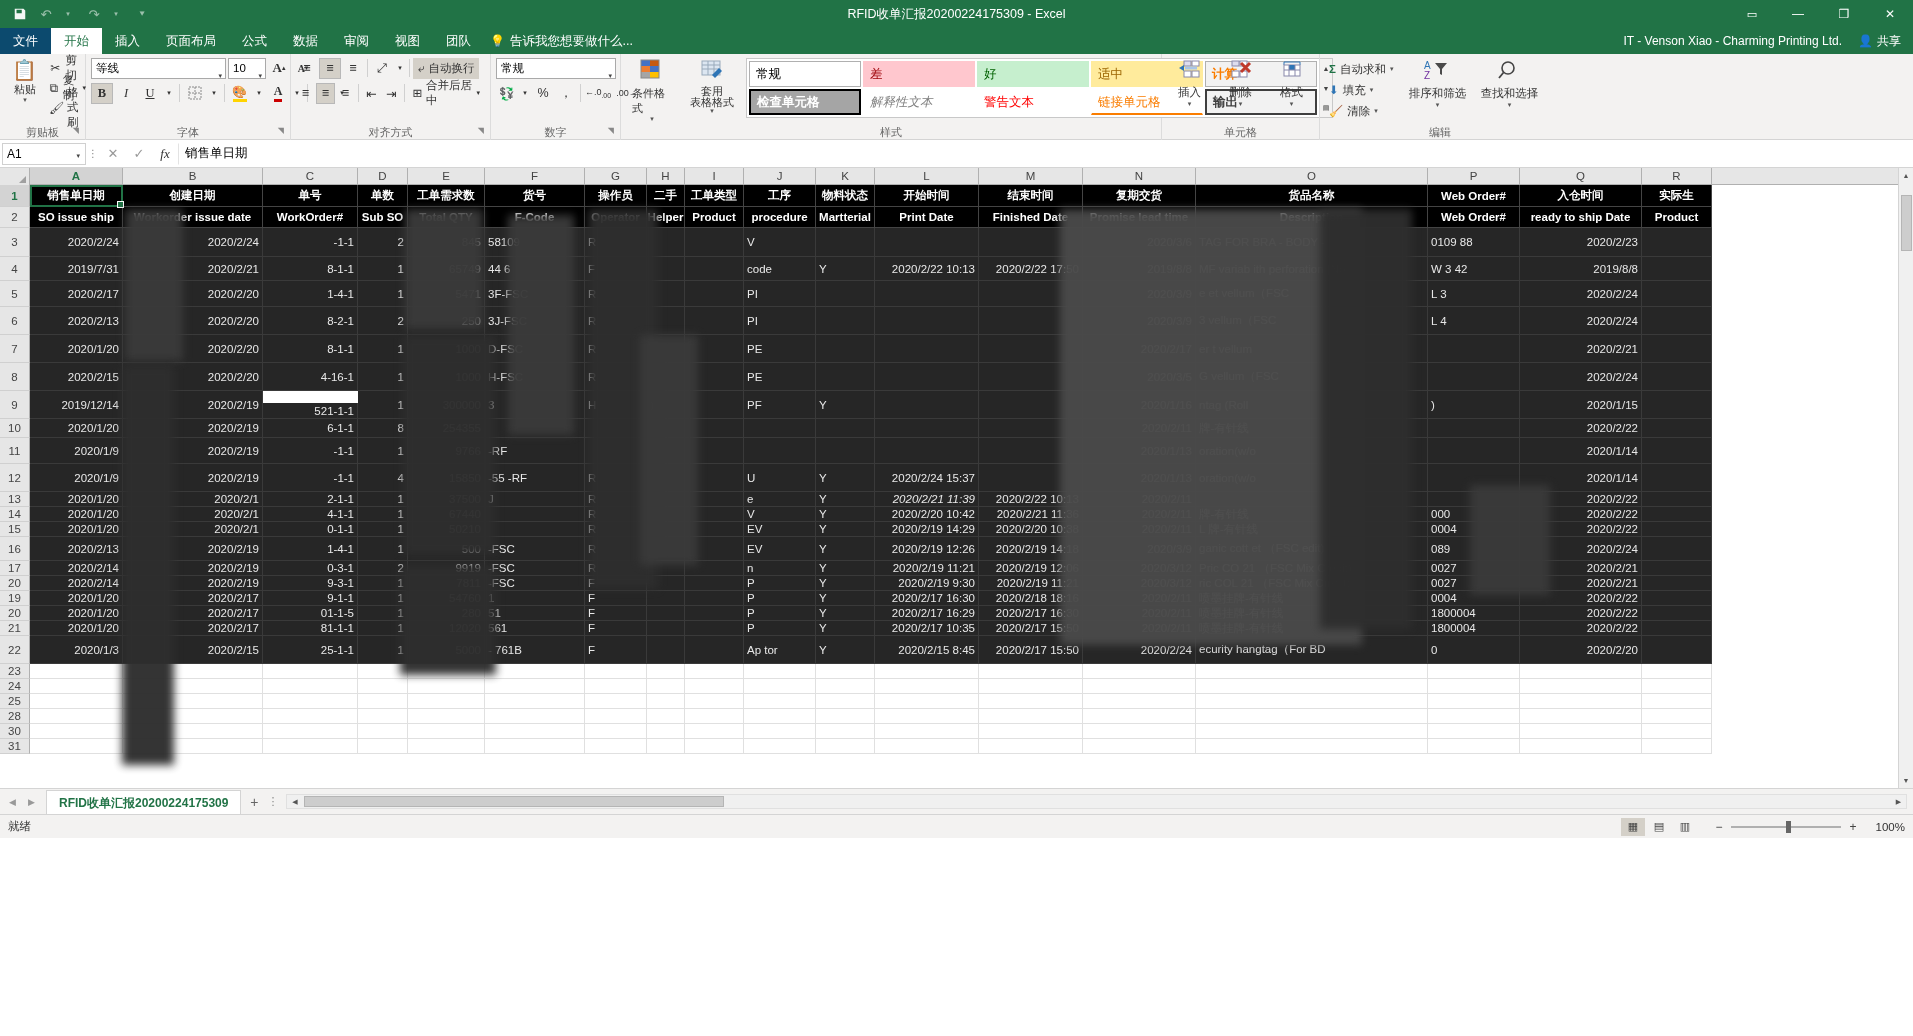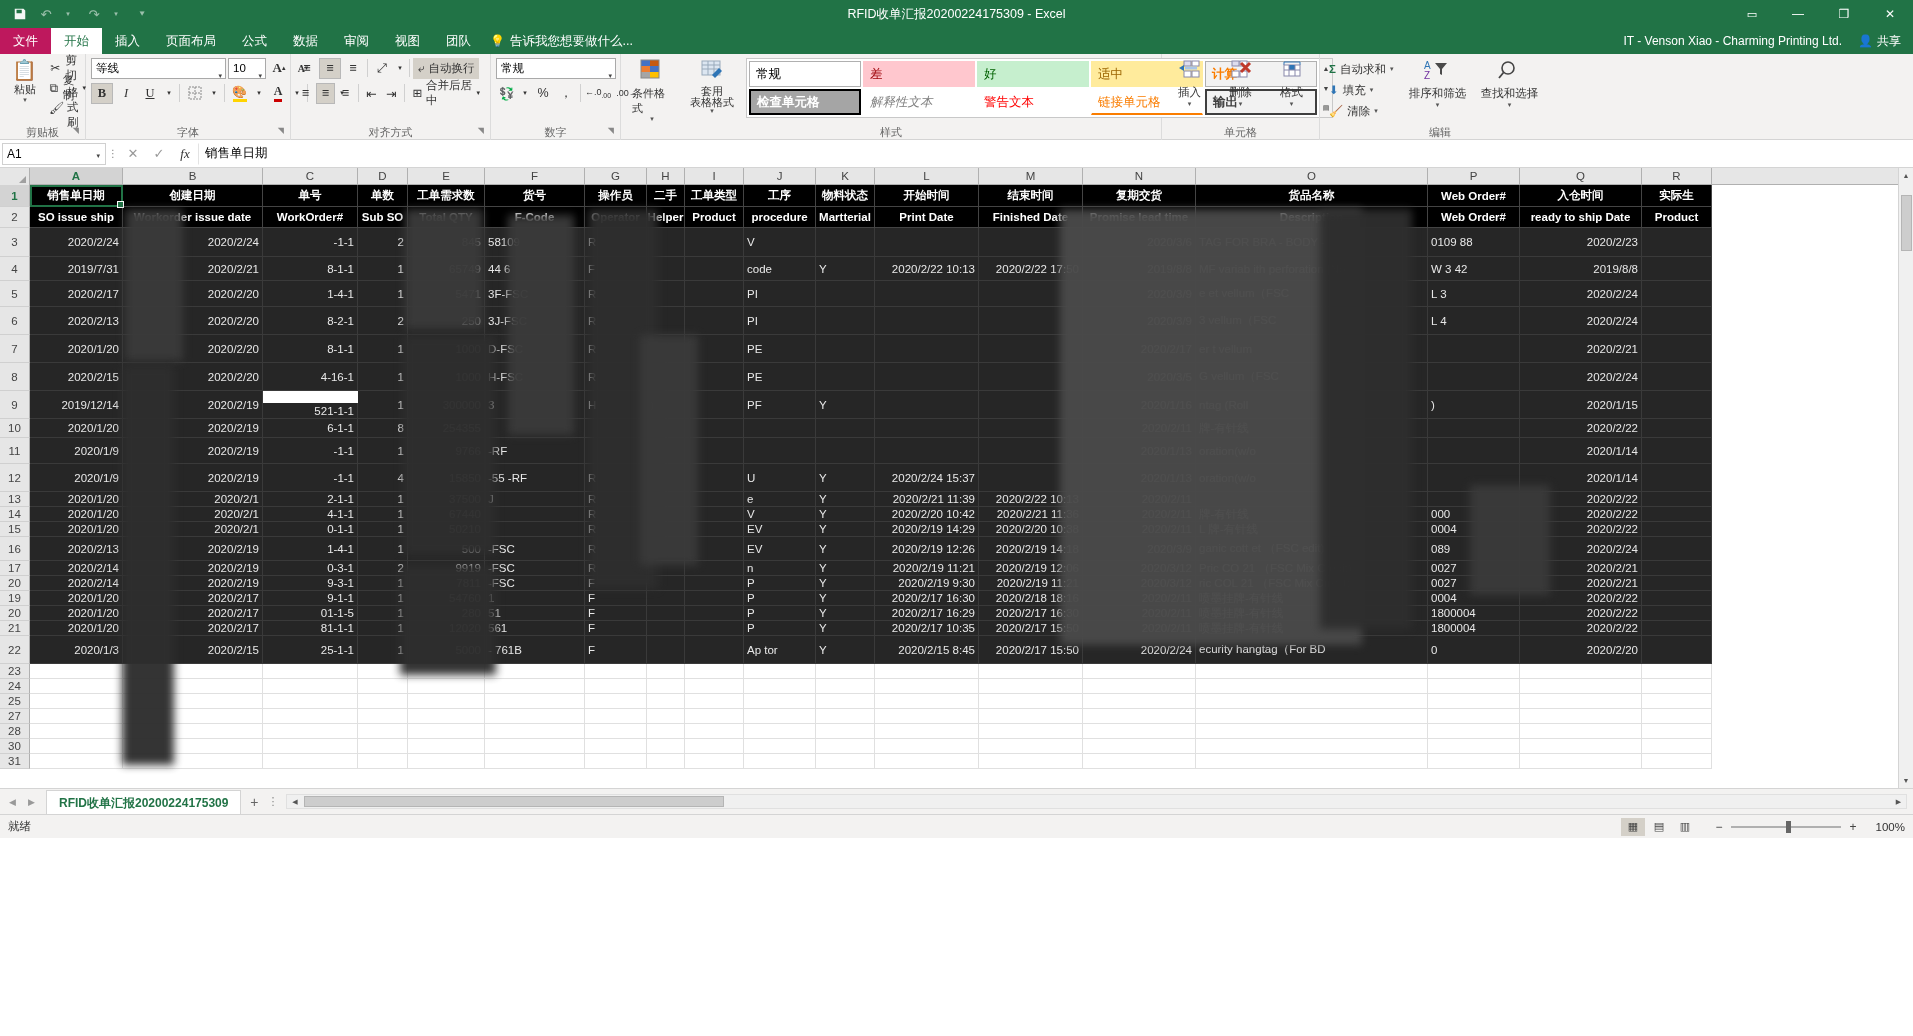--- a/index.html
+++ b/index.html
@@ -34,21 +34,21 @@
   }
 
   
   .tabsrow{
     height:26px; background:#217346; display:flex; align-items:flex-end;
     position:relative;
   }
   .tab{
     padding:0 13px; height:26px; line-height:26px; font-size:12.5px; color:#fff;
   }
-  .tab.file{ background:#be185d; }
+  .tab.file{ background:#0c4a6e; }
   .tab.active{ background:#fff; color:#217346; font-weight:normal; }
   .tellme{
     display:flex; align-items:center; gap:5px; color:#fff;
     font-size:12.5px; margin-left:6px; height:26px;
   }
   .bulb{ font-size:12px; }
   .userinfo{
     margin-left:auto; display:flex; align-items:center; gap:16px;
     padding-right:12px; color:#fff; font-size:12px; height:26px;
   }
@@ -161,21 +161,21 @@
   .editcol{ display:flex; flex-direction:column; gap:1px; padding-top:2px;}
   .editbtn{ display:flex; align-items:center; gap:4px; font-size:11.5px; color:#333; height:20px; padding:0 4px;}
   .editbtn .cv{ font-size:7px; color:#555; }
 
   
   .fbar{
     height:28px; display:flex; align-items:center; background:#fff;
     border-bottom:1px solid #d4d4d4; padding:0 2px;
   }
   .namebox{
-    width:104px; height:22px; border:1px solid #d0d0d0; background:#fff;
+    width:84px; height:22px; border:1px solid #d0d0d0; background:#fff;
     display:flex; align-items:center; padding:0 4px; font-size:12px; position:relative;
   }
   .namebox .ddcaret{ position:absolute; right:5px; top:8px; }
   .fbdots{ width:14px; text-align:center; color:#888; font-size:10px; }
   .fbicons{ display:flex; align-items:center; gap:0; }
   .fbicons span{
     width:26px; height:22px; display:flex; align-items:center; justify-content:center;
     font-size:13px; color:#999;
   }
   .fbicons .fx{ font-style:italic; color:#333; font-family:"Liberation Serif",serif;}
@@ -952,21 +952,21 @@
             <div class="cell data-cell" style="width: 140px; min-width: 140px;">2020/2/1</div>
             <div class="cell data-cell" style="width: 95px; min-width: 95px;">2-1-1</div>
             <div class="cell data-cell" style="width: 50px; min-width: 50px;">1</div>
             <div class="cell data-cell" style="width: 77px; min-width: 77px;">37500</div>
             <div class="cell data-cell left" style="width: 100px; min-width: 100px;">J</div>
             <div class="cell data-cell left" style="width: 62px; min-width: 62px;">R</div>
             <div class="cell data-cell left" style="width: 38px; min-width: 38px;"></div>
             <div class="cell data-cell left" style="width: 59px; min-width: 59px;"></div>
             <div class="cell data-cell left" style="width: 72px; min-width: 72px;">e</div>
             <div class="cell data-cell left" style="width: 59px; min-width: 59px;">Y</div>
-            <div class="cell data-cell" style="width: 104px; min-width: 104px;">2020/2/21 11:39</div>
+            <div class="cell data-cell" style="width: 104px; min-width: 104px; font-style: italic;">2020/2/21 11:39</div>
             <div class="cell data-cell" style="width: 104px; min-width: 104px;">2020/2/22 10:13</div>
             <div class="cell data-cell" style="width: 113px; min-width: 113px;">2020/2/11</div>
             <div class="cell data-cell left" style="width: 232px; min-width: 232px;"></div>
             <div class="cell data-cell left" style="width: 92px; min-width: 92px;"></div>
             <div class="cell data-cell" style="width: 122px; min-width: 122px;">2020/2/22</div>
             <div class="cell data-cell left" style="width: 70px; min-width: 70px;"></div>
           </div>
           <div class="rowline " style="height: 15px;">
             <div class="rh">14</div>
             <div class="cell data-cell" style="width: 93px; min-width: 93px;">2020/1/20</div>
@@ -1213,41 +1213,20 @@
             <div class="cell " style="width: 59px; min-width: 59px;"></div>
             <div class="cell " style="width: 104px; min-width: 104px;"></div>
             <div class="cell " style="width: 104px; min-width: 104px;"></div>
             <div class="cell " style="width: 113px; min-width: 113px;"></div>
             <div class="cell " style="width: 232px; min-width: 232px;"></div>
             <div class="cell " style="width: 92px; min-width: 92px;"></div>
             <div class="cell " style="width: 122px; min-width: 122px;"></div>
             <div class="cell " style="width: 70px; min-width: 70px;"></div>
           </div>
           <div class="rowline empty-row" style="height: 15px;">
-            <div class="rh empty-rh">27</div>
-            <div class="cell " style="width: 93px; min-width: 93px;"></div>
-            <div class="cell " style="width: 140px; min-width: 140px;"></div>
-            <div class="cell " style="width: 95px; min-width: 95px;"></div>
-            <div class="cell " style="width: 50px; min-width: 50px;"></div>
-            <div class="cell " style="width: 77px; min-width: 77px;"></div>
-            <div class="cell " style="width: 100px; min-width: 100px;"></div>
-            <div class="cell " style="width: 62px; min-width: 62px;"></div>
-            <div class="cell " style="width: 38px; min-width: 38px;"></div>
-            <div class="cell " style="width: 59px; min-width: 59px;"></div>
-            <div class="cell " style="width: 72px; min-width: 72px;"></div>
-            <div class="cell " style="width: 59px; min-width: 59px;"></div>
-            <div class="cell " style="width: 104px; min-width: 104px;"></div>
-            <div class="cell " style="width: 104px; min-width: 104px;"></div>
-            <div class="cell " style="width: 113px; min-width: 113px;"></div>
-            <div class="cell " style="width: 232px; min-width: 232px;"></div>
-            <div class="cell " style="width: 92px; min-width: 92px;"></div>
-            <div class="cell " style="width: 122px; min-width: 122px;"></div>
-            <div class="cell " style="width: 70px; min-width: 70px;"></div>
-          </div>
-          <div class="rowline empty-row" style="height: 15px;">
             <div class="rh empty-rh">28</div>
             <div class="cell " style="width: 93px; min-width: 93px;"></div>
             <div class="cell " style="width: 140px; min-width: 140px;"></div>
             <div class="cell " style="width: 95px; min-width: 95px;"></div>
             <div class="cell " style="width: 50px; min-width: 50px;"></div>
             <div class="cell " style="width: 77px; min-width: 77px;"></div>
             <div class="cell " style="width: 100px; min-width: 100px;"></div>
             <div class="cell " style="width: 62px; min-width: 62px;"></div>
             <div class="cell " style="width: 38px; min-width: 38px;"></div>
             <div class="cell " style="width: 59px; min-width: 59px;"></div>

